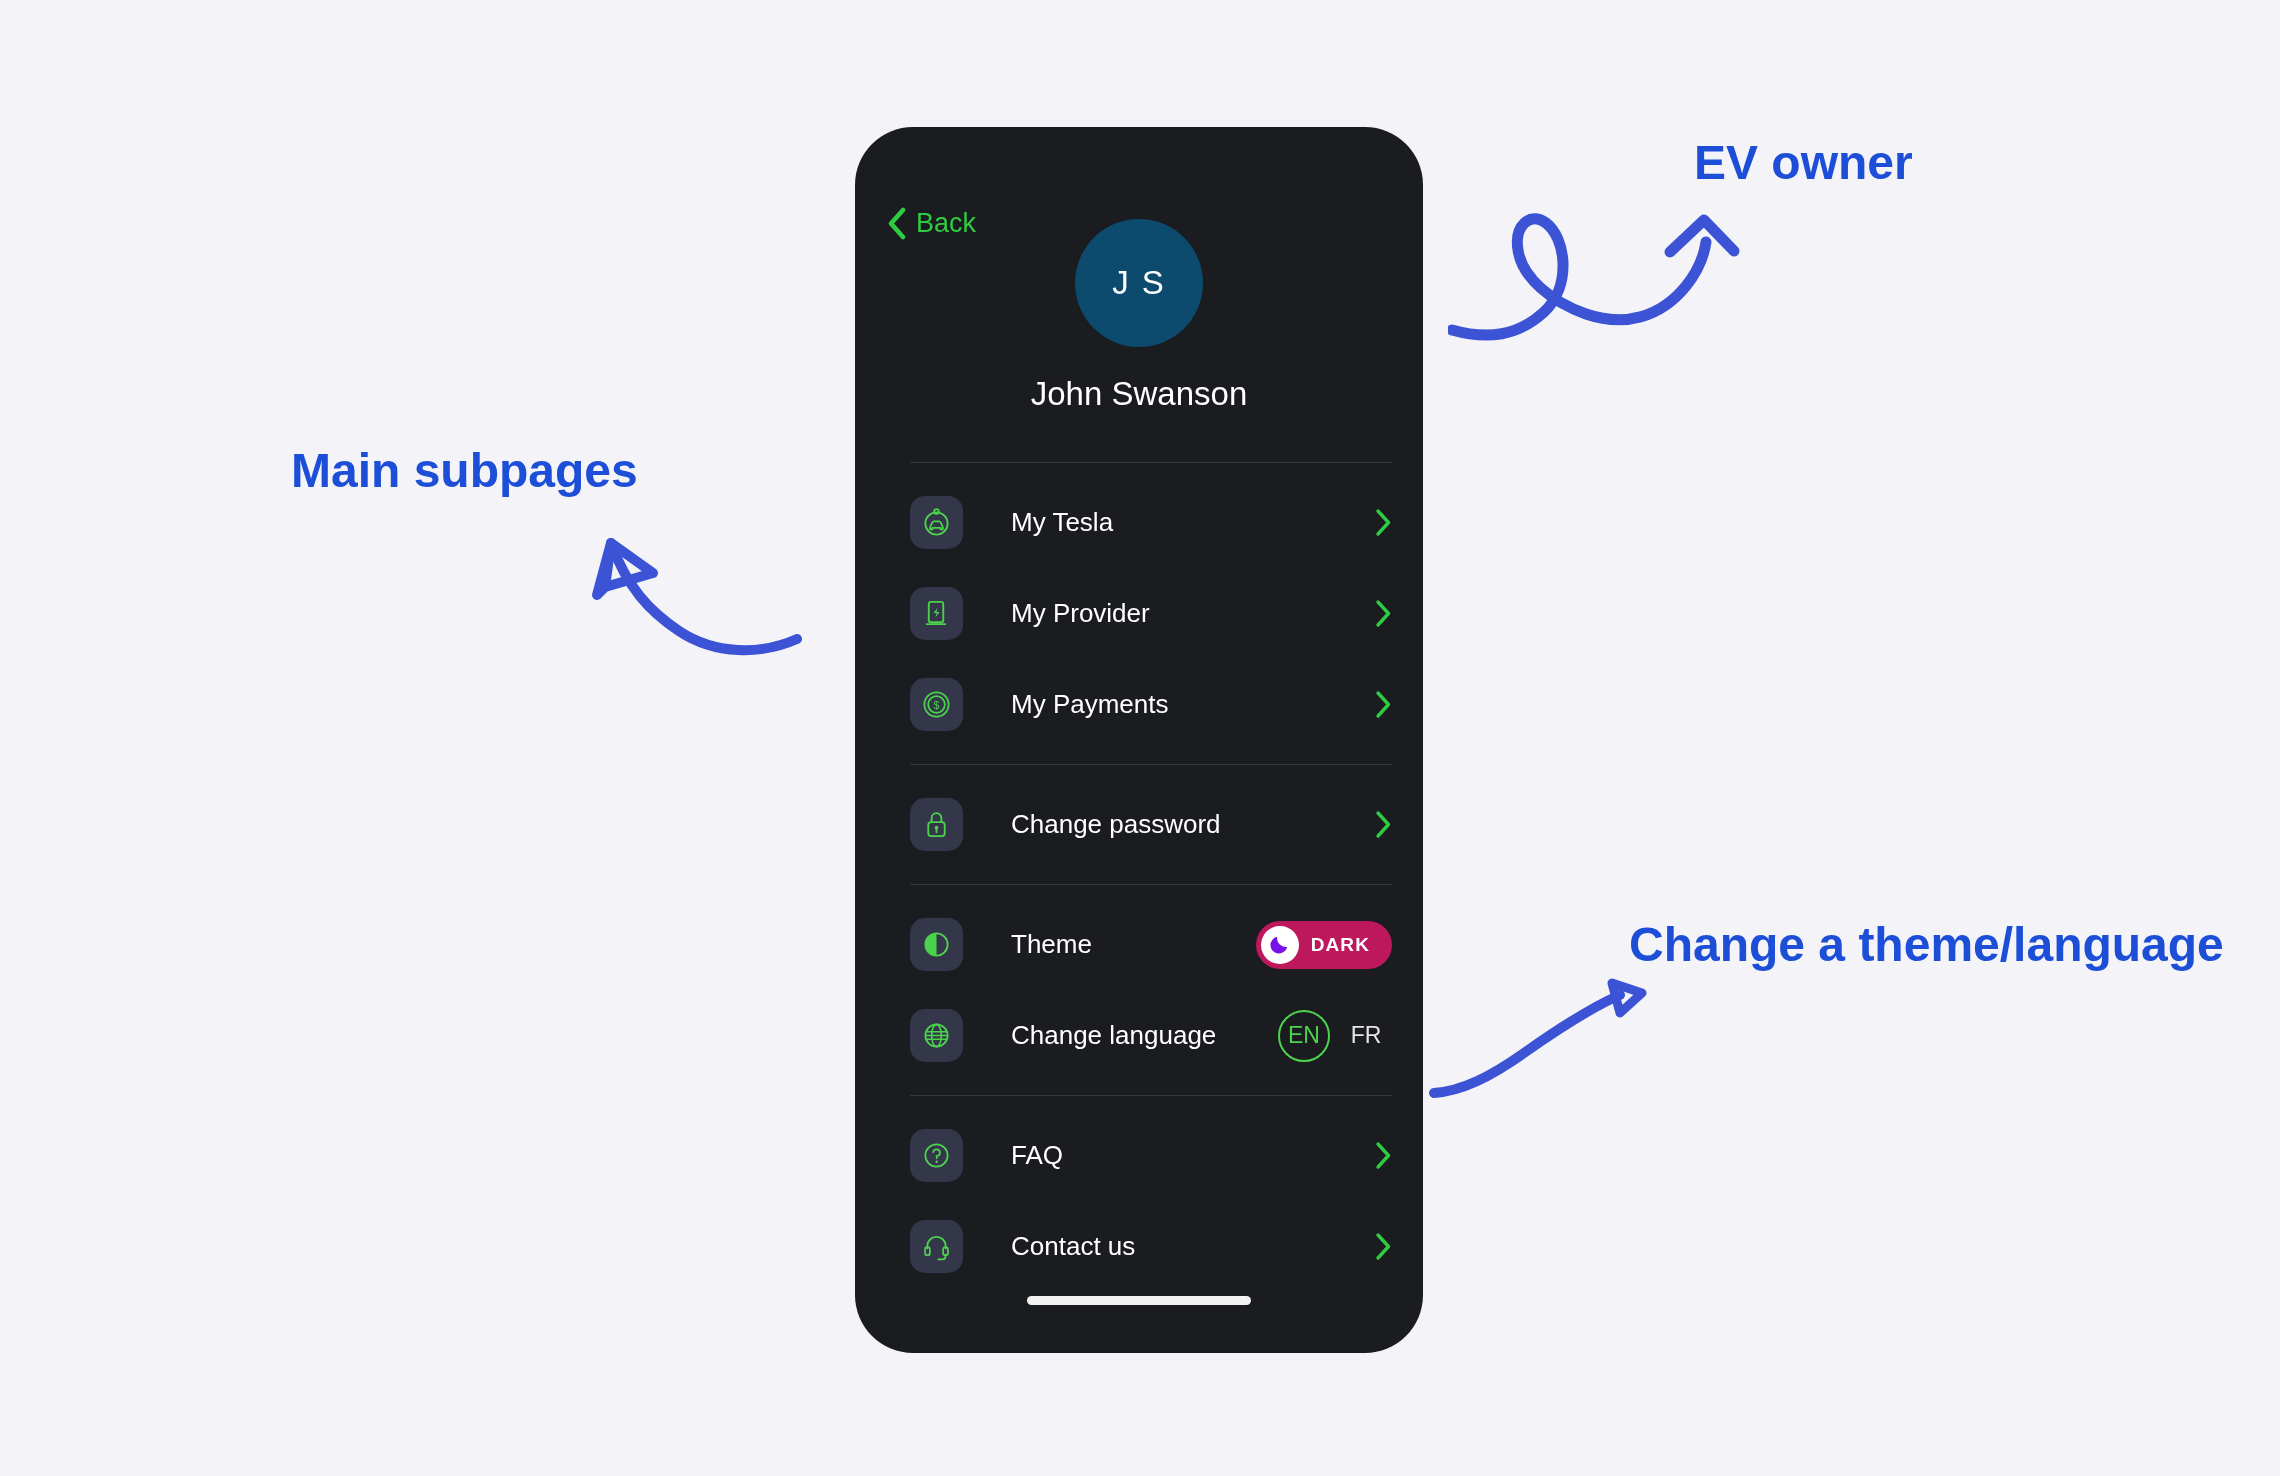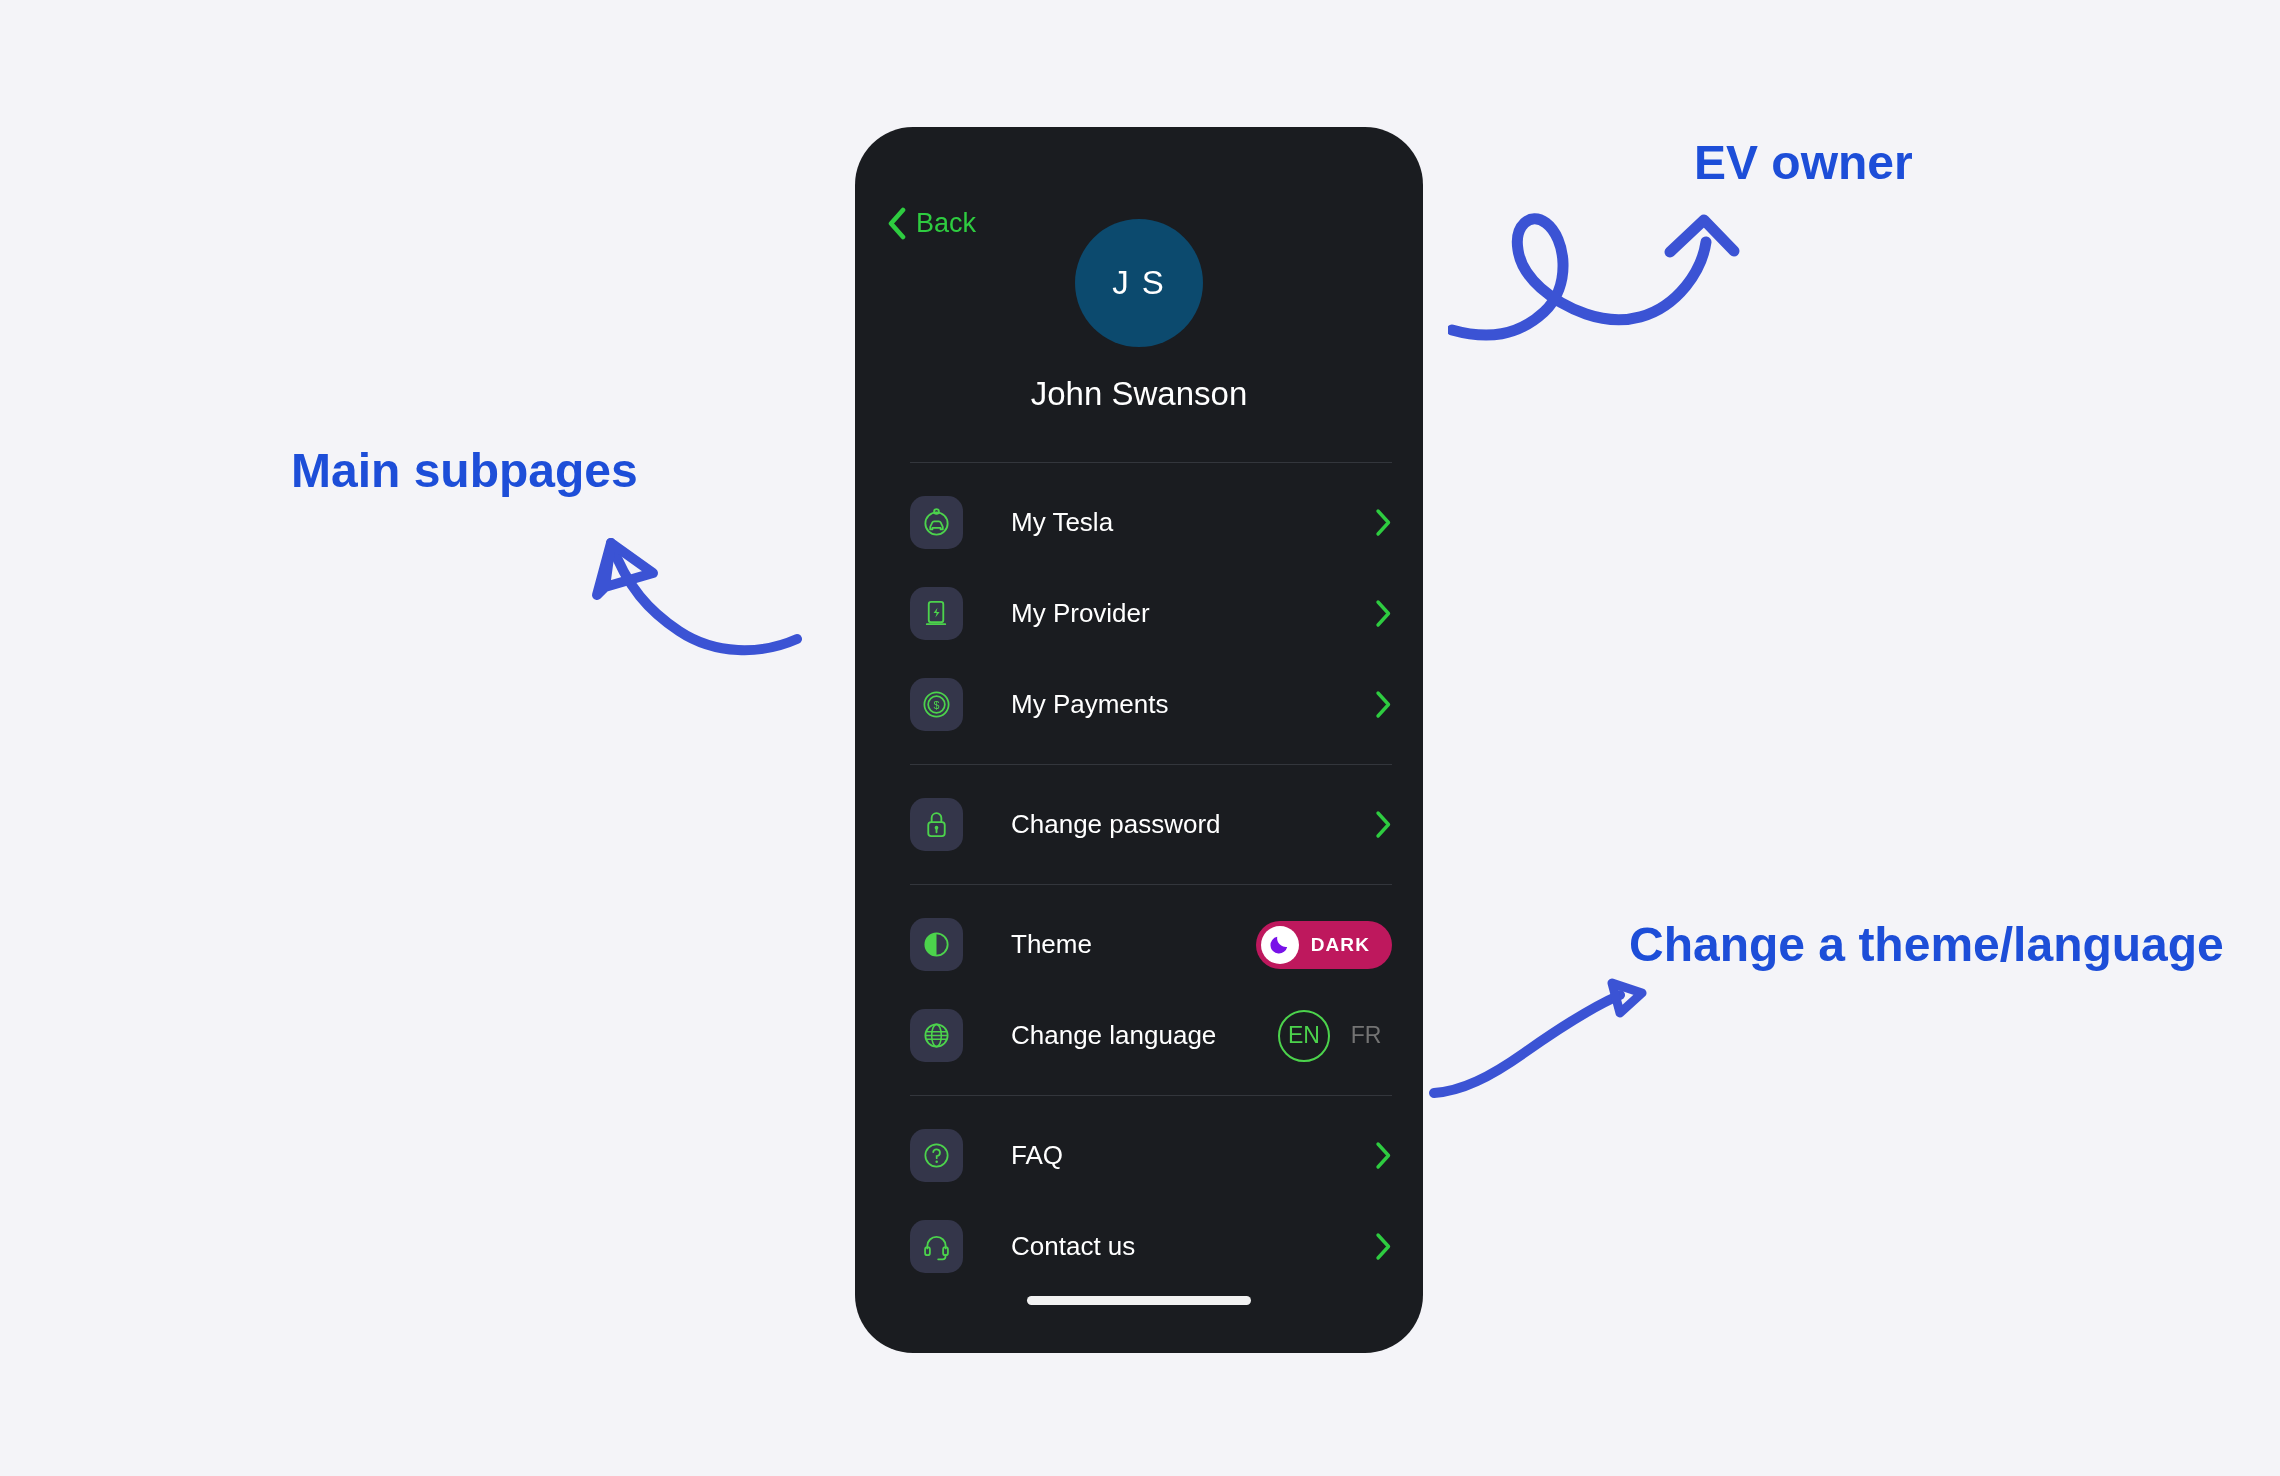--- a/index.html
+++ b/index.html
@@ -166,21 +166,21 @@
 
   
   #lang-group {
     display: flex;
     align-items: center;
     gap: 10px;
     flex: 0 0 auto;
   }
   .lang-opt {
     font-size: 23px;
-    color: #737373;
+    color: #e5e5e5;
     cursor: pointer;
     width: 52px;
     height: 52px;
     display: flex;
     align-items: center;
     justify-content: center;
     border-radius: 50%;
   }
   .lang-opt.active {
     color: #4cd34c;

